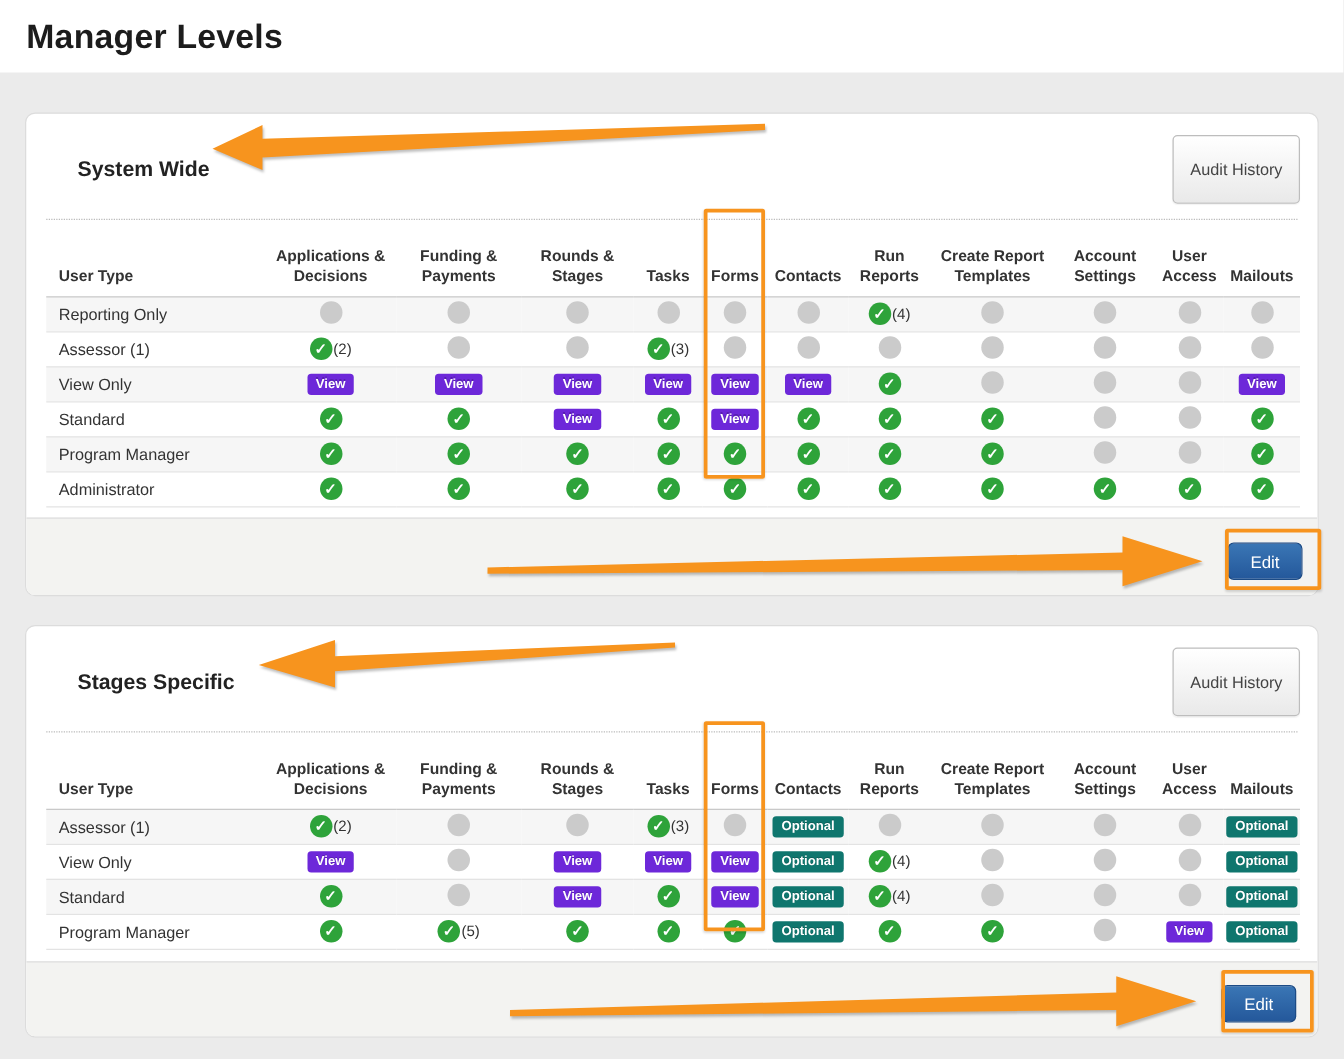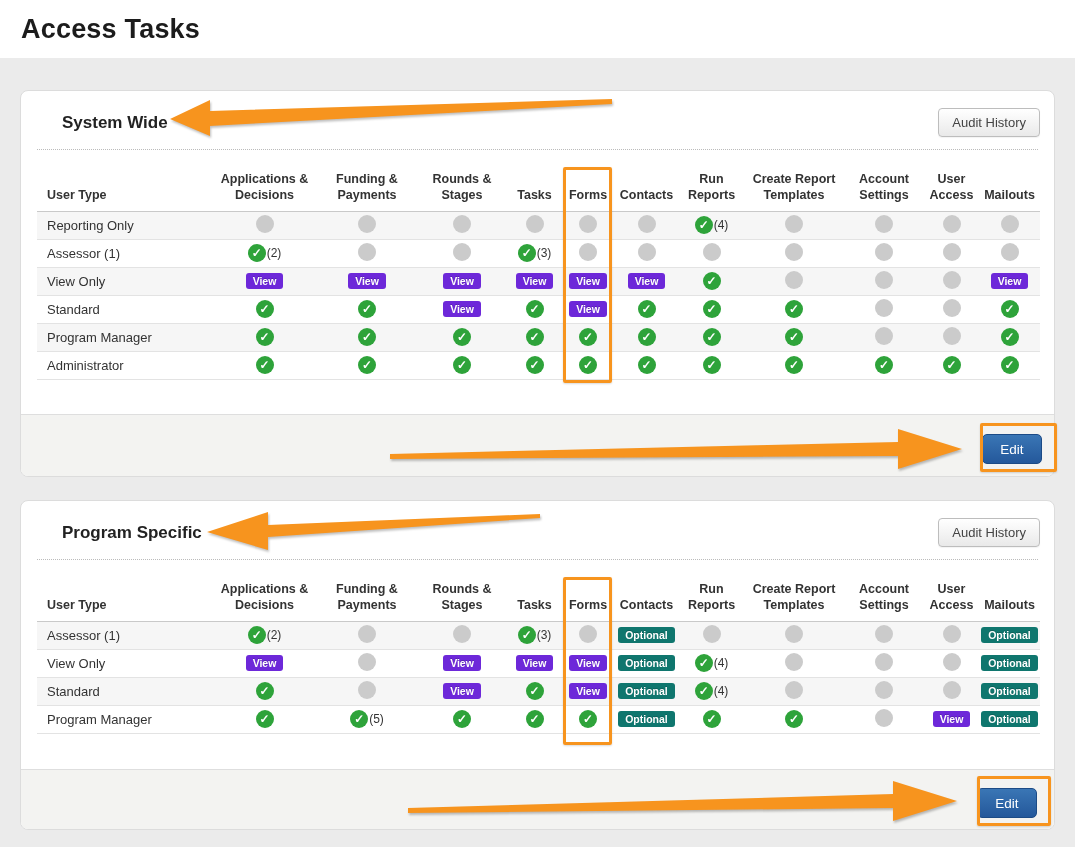--- a/index.html
+++ b/index.html
@@ -10,21 +10,21 @@
   .top-band { position:absolute; left:0; top:0; width:1075px; height:58px; background:#ffffff; }
   .top-band h1 { padding:14px 0 0 21px; font-size:27px; font-weight:bold; color:#1c1c1c; letter-spacing:.2px; }
 
   .panel { position:absolute; left:20px; width:1035px; background:#ffffff;
            border:1px solid #dcdcdc; border-radius:8px; overflow:hidden; }
   #panel-0 { top:90px; height:387px; }
   #panel-1 { top:500px; height:330px; }
 
   .panel-head { display:flex; justify-content:space-between; align-items:center; padding:17px 14px 10px 21px;margin-left:20px; }
   .panel-head h2 { font-size:17px; font-weight:bold; color:#222; }
-  .audit-btn { font-family:inherit; font-size:13px; color:#444; padding:6px 13px;
+  .audit-btn { font-family:inherit; font-size:13px; color:#444; padding:19px 13px;
                background:linear-gradient(#ffffff,#e9e9e9); border:1px solid #bdbdbd;
                border-radius:4px; cursor:pointer; box-shadow:0 1px 1px rgba(0,0,0,.05); }
   .dotted { border-top:1px dotted #bbb; margin:2px 16px 0; }
 
   table.access { border-collapse:collapse; margin:16px 16px 0; table-layout:fixed; width:1003px; }
   table.access th { font-size:12.5px; font-weight:bold; color:#333; text-align:center;
                     vertical-align:bottom; padding:4px 2px 7px; line-height:1.25;
                     border-bottom:1px solid #c9c9c9; height:45px; }
   table.access th.col-user { text-align:left; padding-left:10px; }
   table.access td { height:28px; text-align:center; border-bottom:1px solid #e3e3e3;
@@ -60,21 +60,21 @@
   #box-edit-2  { left:977px; top:776px; width:74px; height:50px; }
   svg.arrows { position:absolute; left:0; top:0; width:1075px; height:847px; pointer-events:none; }
   svg.arrows polygon { fill:#f7941e; filter:drop-shadow(1px 2px 1px rgba(0,0,0,.25)); }
 </style>
 </head>
 <body>
 
 <div class="page">
 
   <div class="top-band">
-    <h1>Access Tasks</h1>
+    <h1>Manager Levels</h1>
   </div>
 
   <section class="panel" id="panel-0">
     <div class="panel-head">
       <h2>System Wide</h2>
       <button class="audit-btn">Audit History</button>
     </div>
     <div class="dotted"></div>
     <table class="access">
         <colgroup>
@@ -329,21 +329,21 @@
           </tr>
         </tbody>
       </table>
     <div class="panel-foot">
       <button class="edit-btn">Edit</button>
     </div>
   </section>
 
   <section class="panel" id="panel-1">
     <div class="panel-head">
-      <h2>Program Specific</h2>
+      <h2>Stages Specific</h2>
       <button class="audit-btn">Audit History</button>
     </div>
     <div class="dotted"></div>
     <table class="access">
         <colgroup>
           <col style="width: 175px;">
           <col style="width: 105px;">
           <col style="width: 100px;">
           <col style="width: 90px;">
           <col style="width: 55px;">

